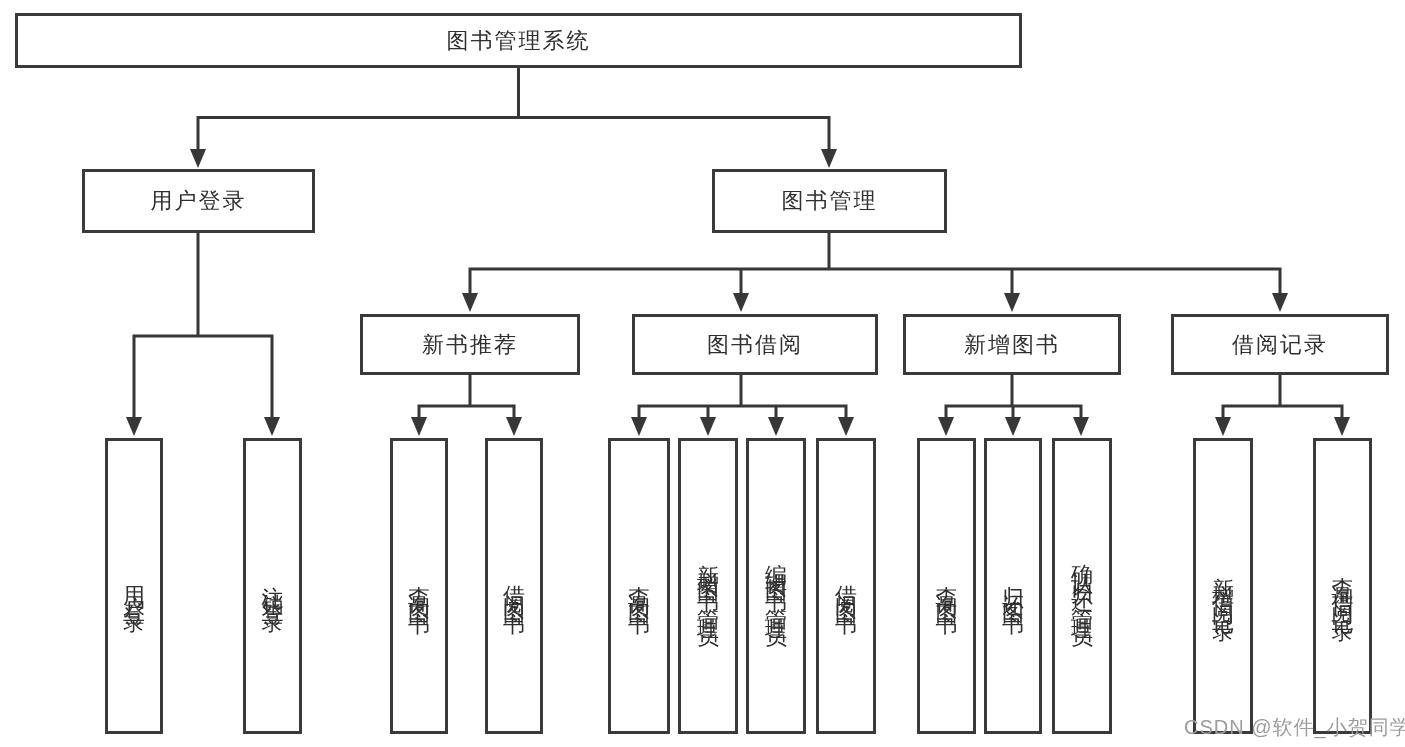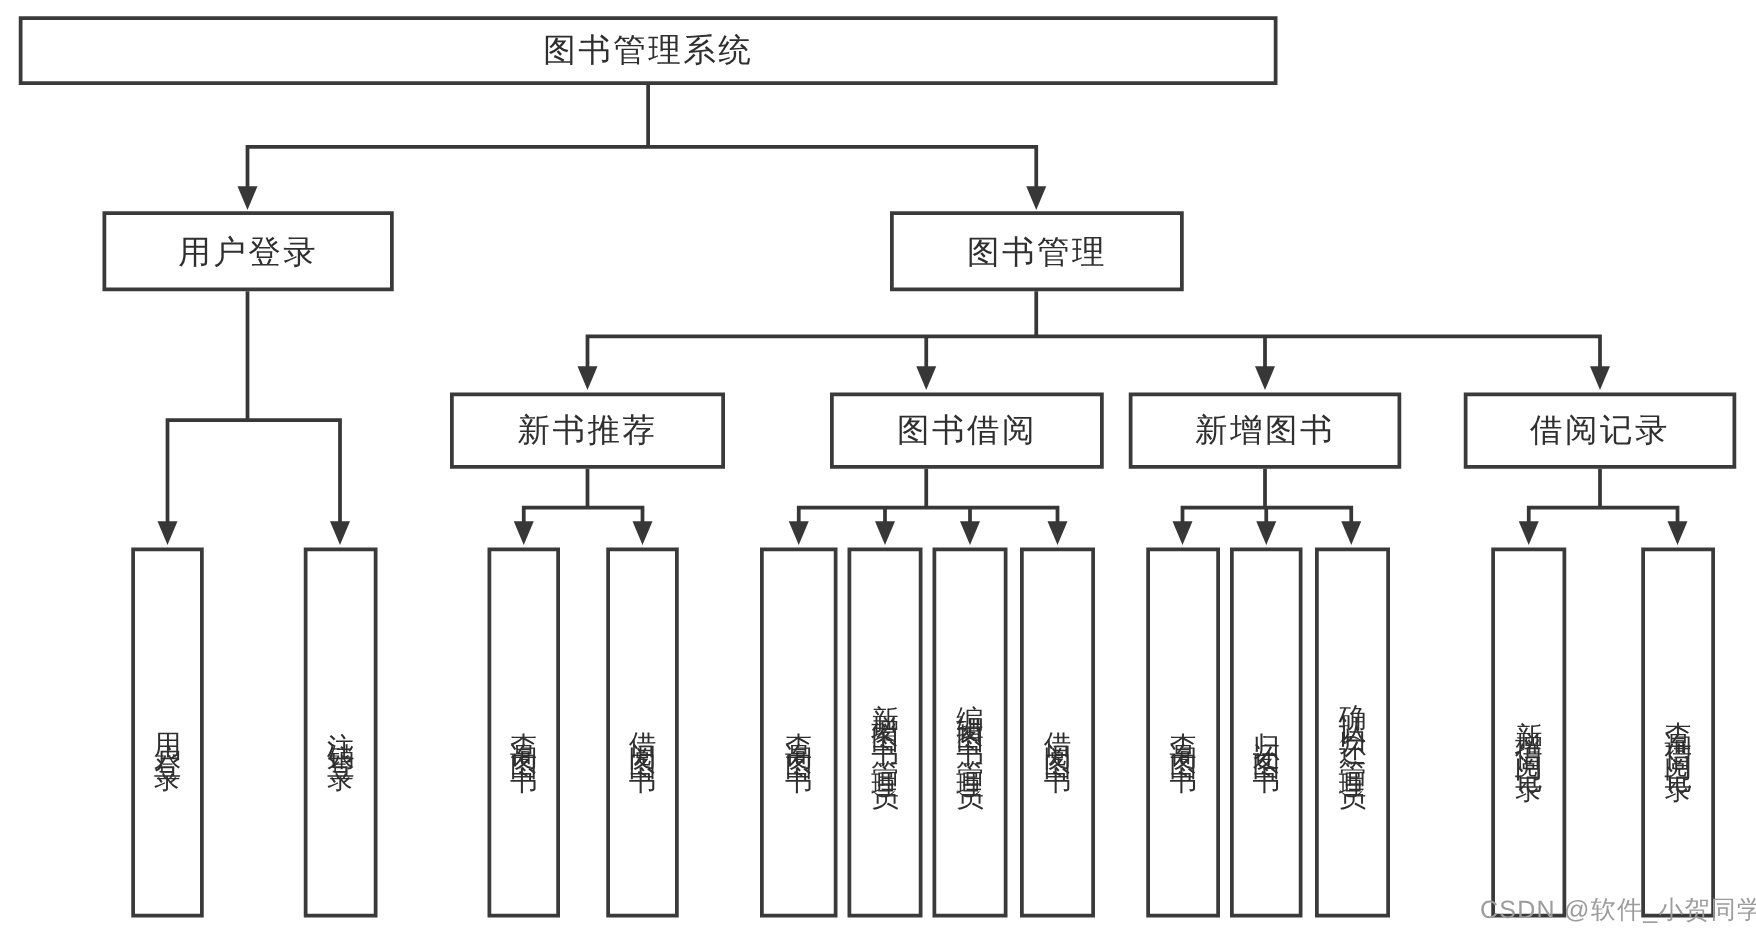--- a/index.html
+++ b/index.html
@@ -14,21 +14,21 @@
   svg.wires{position:absolute;left:0;top:0;z-index:1;pointer-events:none;}
   .node{
     position:absolute;
     box-sizing:border-box;
     border:3px solid #3a3a3a;
     background:#ffffff;
     display:flex;align-items:center;justify-content:center;
     z-index:2;
   }
   .hlabel{
-    font-size:26px;
+    font-size:22px;
     letter-spacing:2px;
     white-space:nowrap;
   }
   .vtext{
     writing-mode:vertical-rl;
     text-orientation:mixed;
     font-size:22px;
     letter-spacing:9px;
     line-height:1;
   }
@@ -94,21 +94,21 @@
   <div class="node" style="left:82px;top:169px;width:233px;height:64px">
     <span class="hlabel">用户登录</span>
   </div>
   <div class="node" style="left:712px;top:169px;width:235px;height:64px">
     <span class="hlabel">图书管理</span>
   </div>
 
   <div class="node" style="left:360px;top:314px;width:220px;height:61px">
     <span class="hlabel">新书推荐</span>
   </div>
-  <div class="node" style="left:664px;top:314px;width:219px;height:61px">
+  <div class="node" style="left:632px;top:314px;width:246px;height:61px">
     <span class="hlabel">图书借阅</span>
   </div>
   <div class="node" style="left:903px;top:314px;width:218px;height:61px">
     <span class="hlabel">新增图书</span>
   </div>
   <div class="node" style="left:1171px;top:314px;width:218px;height:61px">
     <span class="hlabel">借阅记录</span>
   </div>
 
   <div class="node" style="left:105px;top:438px;width:58px;height:296px">

